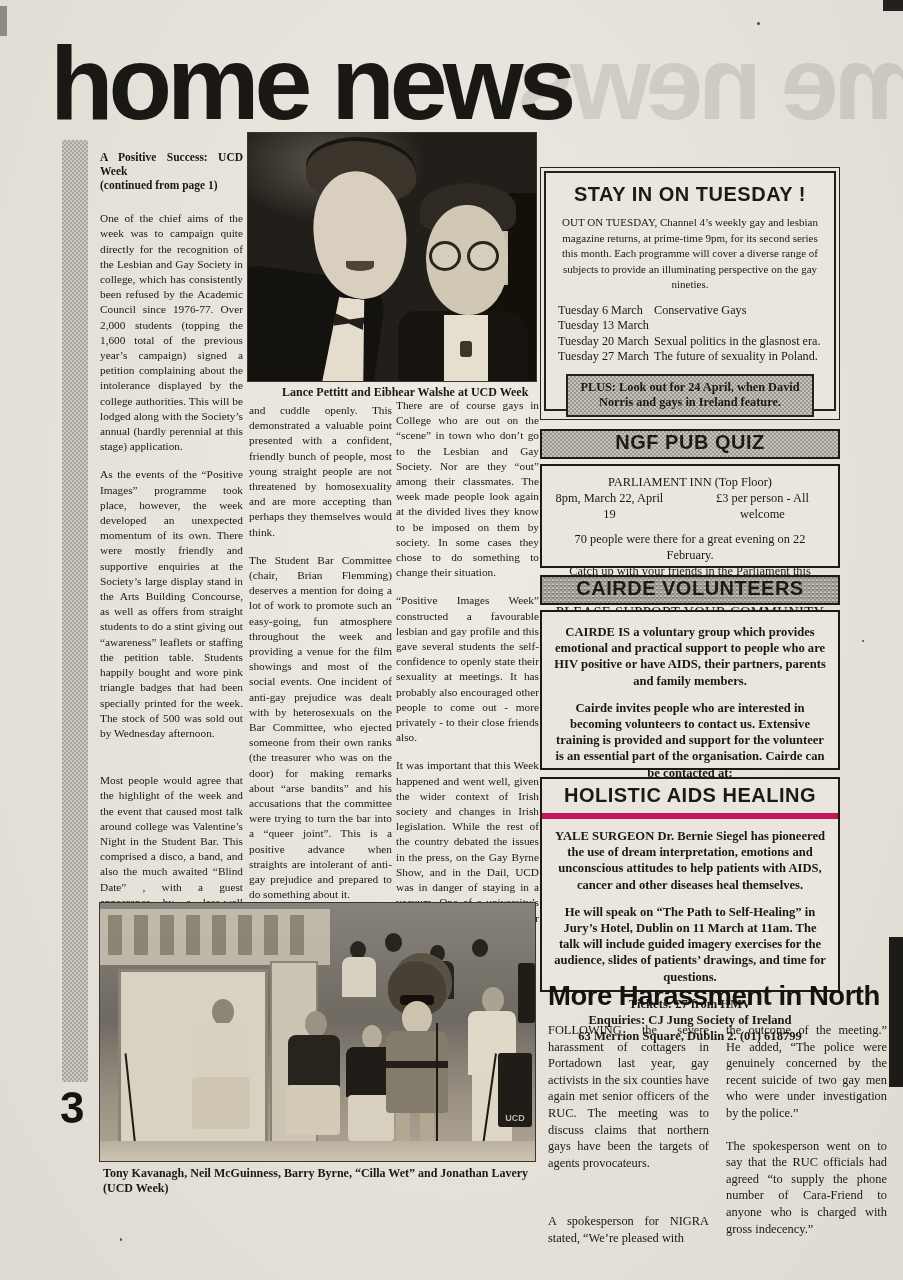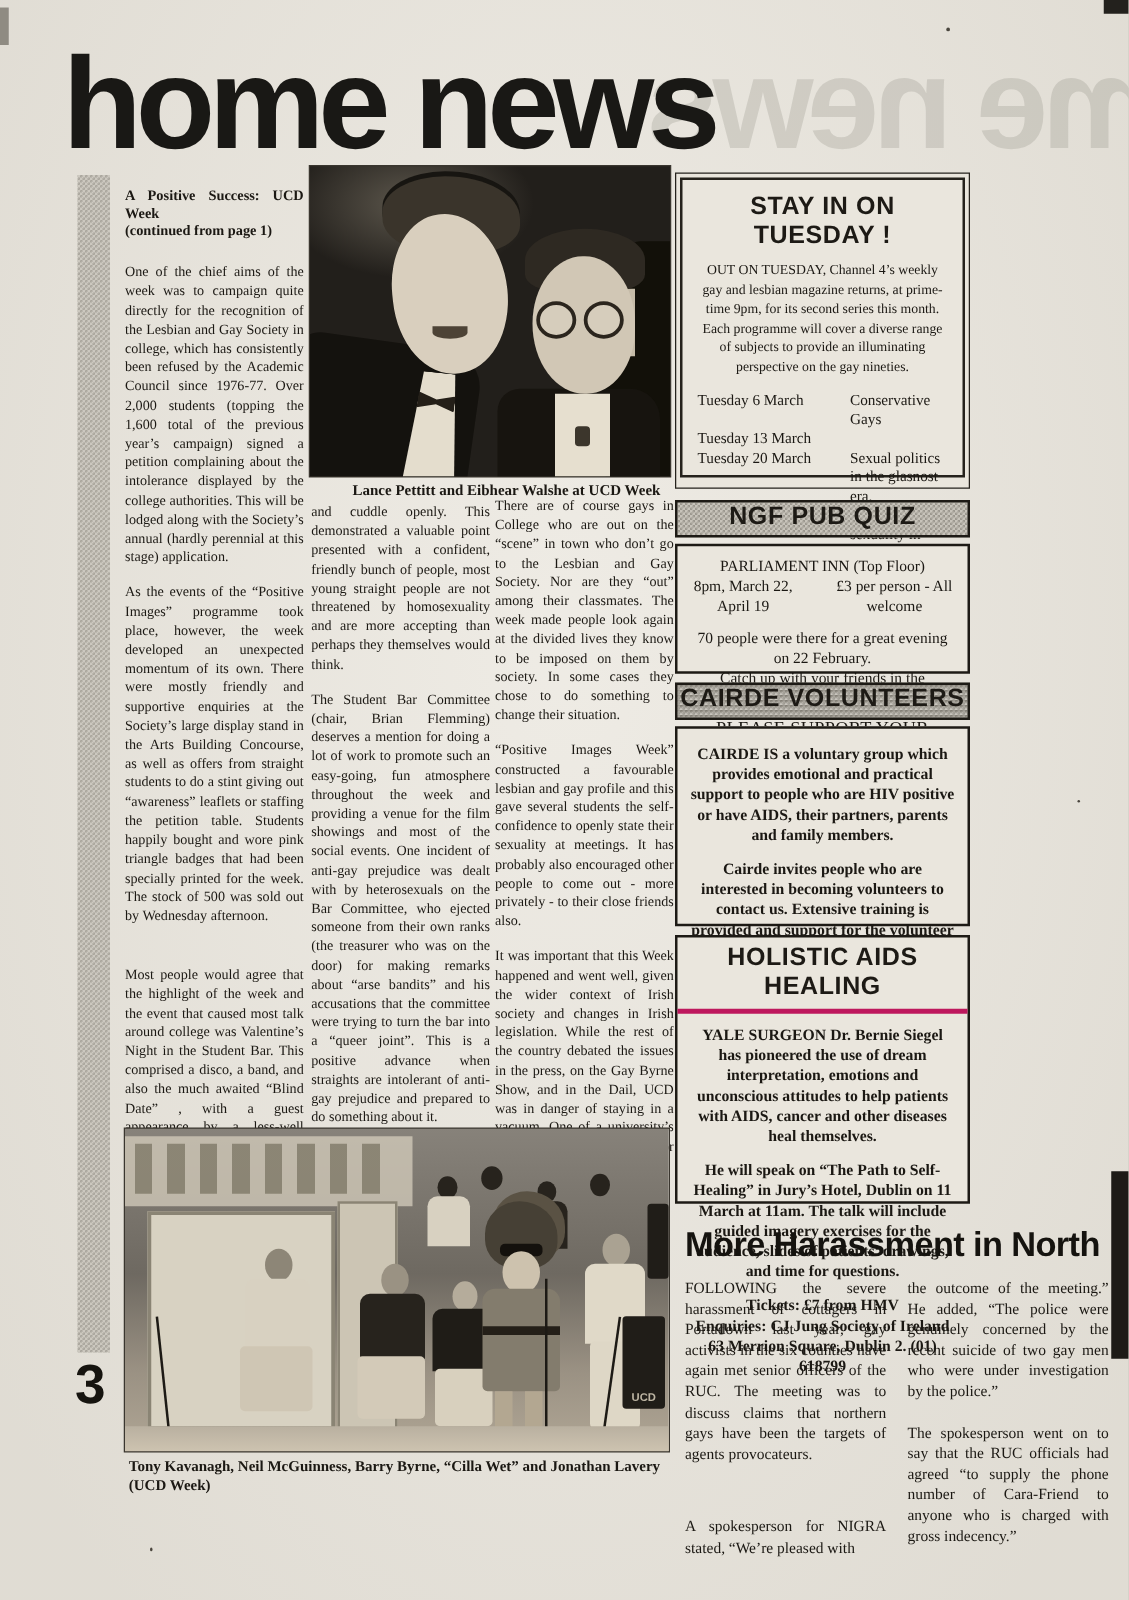--- a/index.html
+++ b/index.html
@@ -100,30 +100,30 @@
   .dark { background:#27231d; }
   .lite { background:#d8d1c1; }
   .torso { position:absolute; border-radius:8px 8px 0 0; }
   .legs { position:absolute; border-radius:4px; }
   .mic { position:absolute; width:2px; background:#1d1a15; }
   .speaker { position:absolute; background:#201d18; border-radius:3px; color:#bdb5a3;
       font-family:"Liberation Sans", sans-serif; font-size:9px; font-weight:bold;
       display:flex; align-items:flex-end; justify-content:center; padding-bottom:4px; }
   .caption2 { left:103px; top:1166px; width:432px; }
   
-  .rail { position:absolute; left:540px; width:236px; }
+  .rail { position:absolute; left:540px; width:300px;margin-top:29px; }
   .boxed-outer { border:1px solid #25221c; padding:3px; background:#eae6dd; }
   .boxed-inner { border:2.5px solid #25221c; padding:10px 12px; }
   .box-title { font-family:"Liberation Sans", sans-serif; font-weight:bold; font-size:20px;
       text-align:center; letter-spacing:.5px; color:#1d1a15; }
   .box-tuesday { top:138px; height:253px; }
   .box-tuesday .boxed-inner { height:240px; }
   .box-tuesday .intro { margin-top:9px; font-size:11px; line-height:15.6px; text-align:center; }
   .sched { margin-top:10px; font-size:12.2px; line-height:15.4px; }
-  .sched-row { display:flex;gap:26px; }
+  .sched-row { display:flex; }
   .sched-date { width:96px; flex:none; }
   .sched-topic { flex:1; }
   .plus-box { margin:9px 8px 0; border:2px solid #25221c; padding:4px 8px 5px;
       font-weight:bold; font-size:12.3px; line-height:15px; text-align:center; }
   .banner { border:2px solid #1d1a15; height:30px; display:flex; align-items:flex-start;
       justify-content:center; }
   .banner.grad { background-image:
       linear-gradient(180deg, rgba(90,86,78,.45), rgba(255,255,255,.15)),
       linear-gradient(45deg, #9c988f 25%, transparent 25%, transparent 75%, #9c988f 75%),
       linear-gradient(45deg, #9c988f 25%, transparent 25%, transparent 75%, #9c988f 75%); }
@@ -131,21 +131,21 @@
   .box-quiz { top:400px; }
   .box-quiz .content-box { height:104px; text-align:center; font-size:12.4px; line-height:16px; }
   .quiz-row2 { display:flex; justify-content:center; gap:30px; }
   .quiz-support { margin-top:9px; font-size:14.6px; letter-spacing:.3px; }
   .box-cairde { top:546px; }
   .box-cairde .content-box { height:160px; text-align:center; font-weight:bold;
       font-size:12.6px; line-height:16.2px; padding-top:12px; }
   .box-cairde p { margin-bottom:11px; }
   .box-cairde .addr { margin:0; }
   .box-holistic { top:748px; border:2px solid #1d1a15; background:#eae6dd; height:215px; }
-  .holistic-head { border-bottom:4px solid #be185d; padding:5px 12px 6px; }
+  .holistic-head { border-bottom:6px solid #be185d; padding:5px 12px 6px; }
   .holistic-body { padding:9px 12px; text-align:center; font-weight:bold;
       font-size:12.6px; line-height:16.2px; }
   .holistic-body p { margin-bottom:11px; }
   .holistic-body .tix { margin:0; }
   
   .north { position:absolute; left:548px; top:980px; width:340px; }
   .north h2 { font-family:"Liberation Sans", sans-serif; font-weight:bold; font-size:27.5px;
       letter-spacing:-.5px; color:#15130f; }
   .north-cols { display:flex; gap:17px; margin-top:10px; }
   .north-col { width:161px; font-size:12.4px; line-height:16.6px; text-align:justify; }

